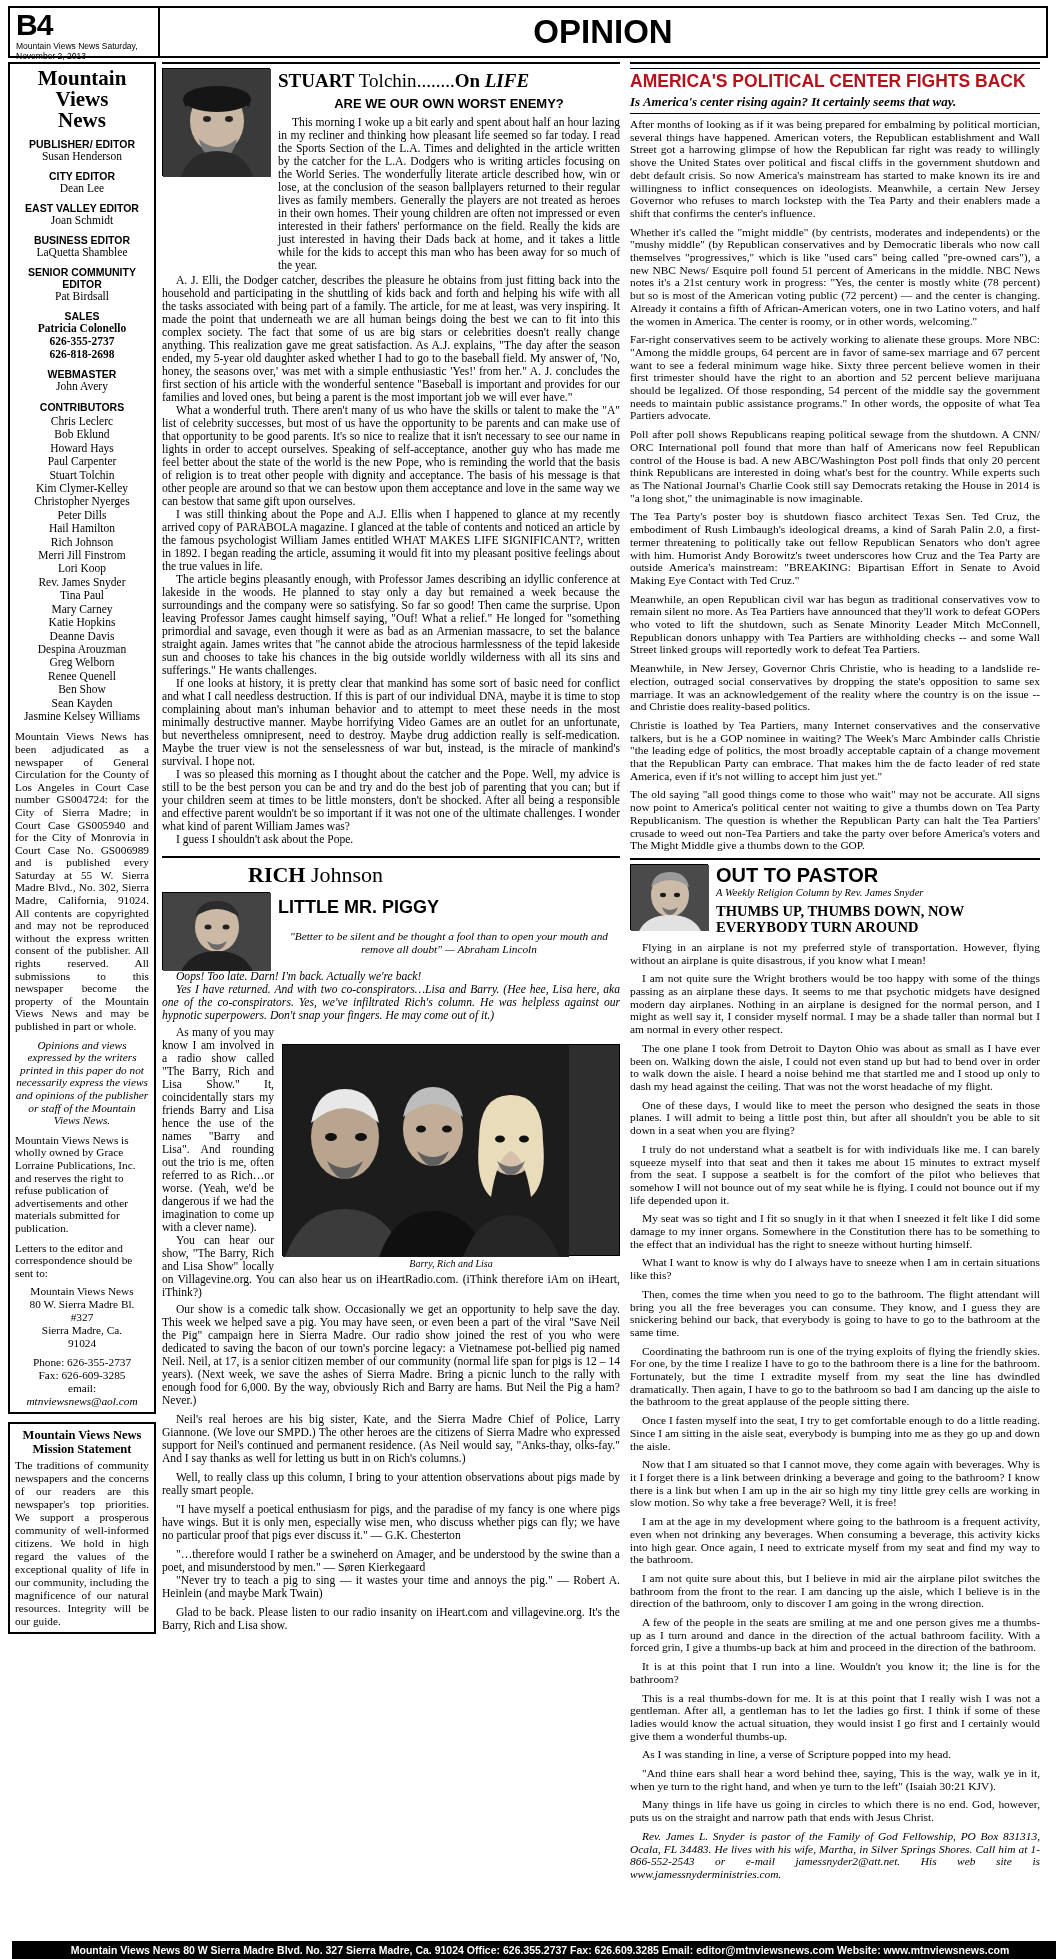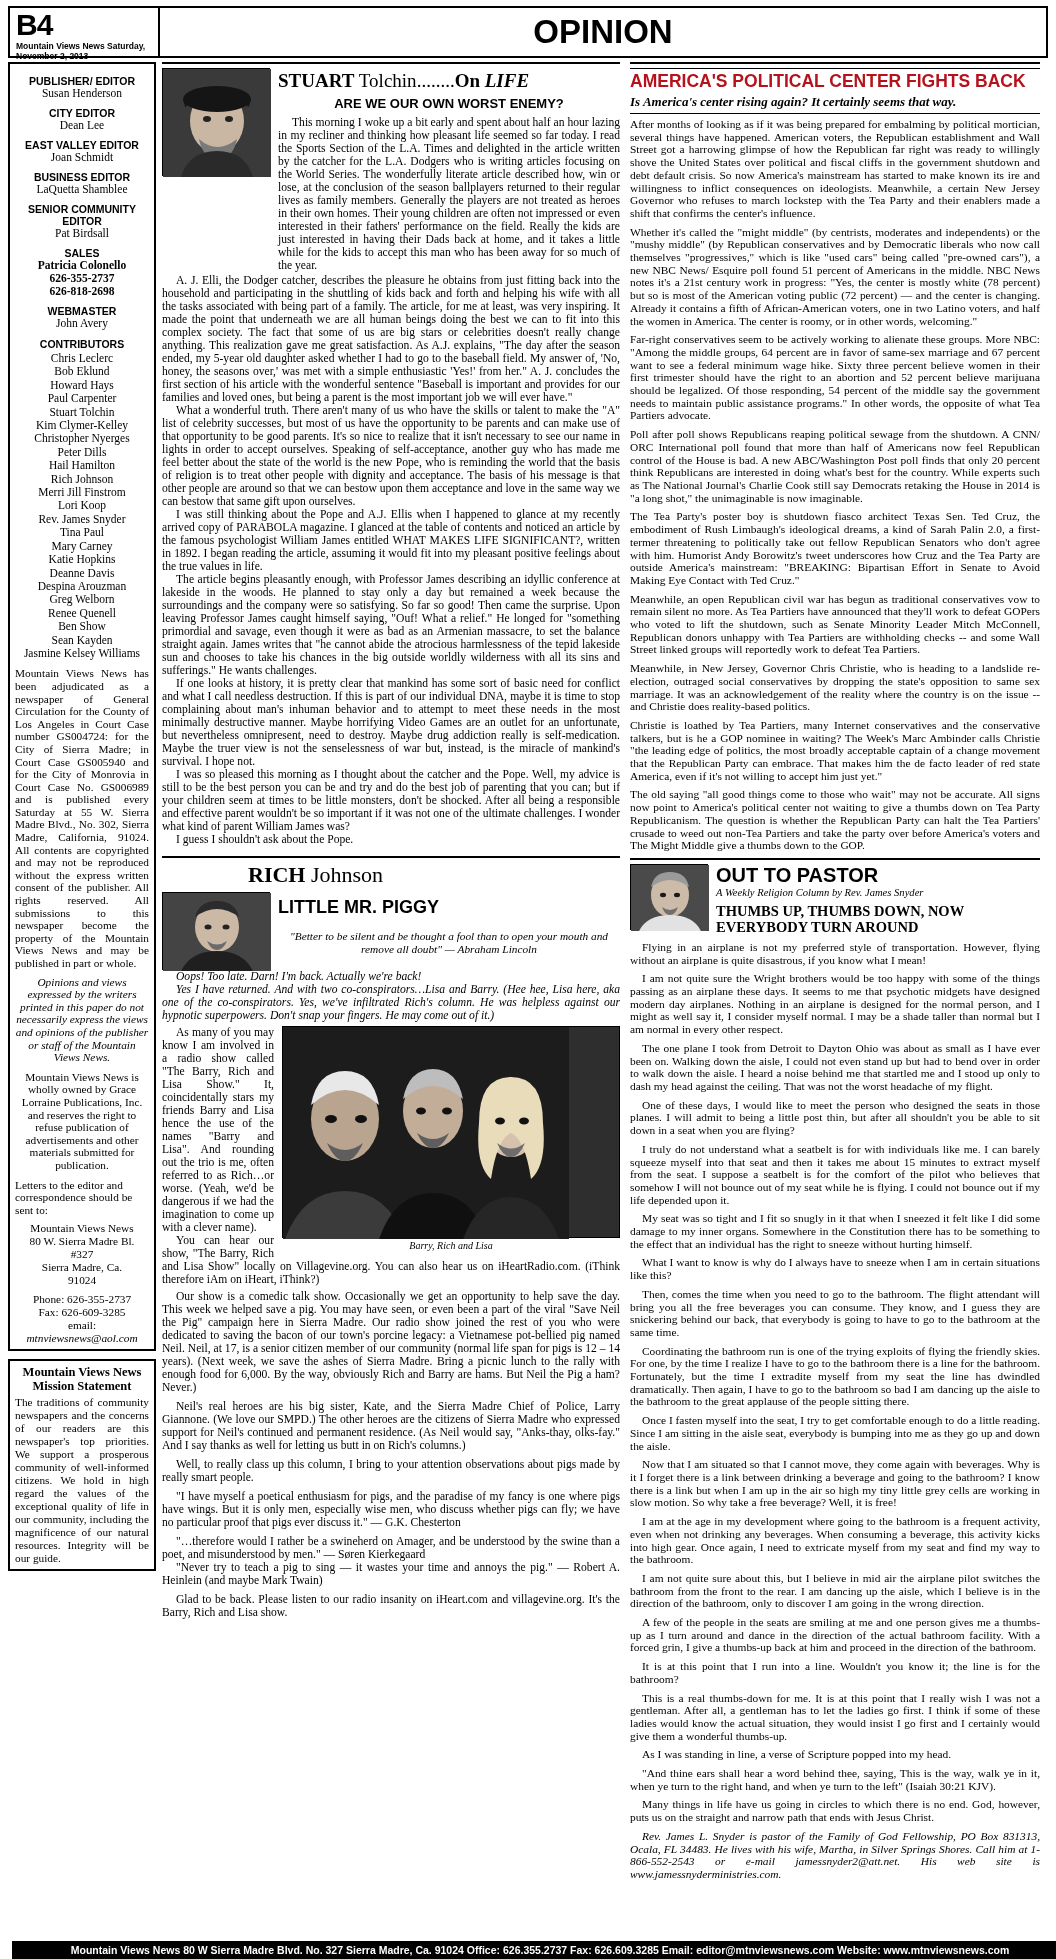--- a/index.html
+++ b/index.html
@@ -10,21 +10,21 @@
     font-family:"Liberation Serif", serif;
     color:#000;
     position:relative;
   }
   .page { width:1056px; height:1959px; padding:6px 8px 0 8px; position:relative; }
 
   
   .masthead { border:2px solid #000; height:52px; display:flex; align-items:stretch; }
   .mh-left { width:150px; border-right:2px solid #000; padding:2px 4px 0 6px; }
   .mh-b4 { font-family:"Liberation Sans", sans-serif; font-weight:bold; font-size:30px; line-height:30px; letter-spacing:-1px; }
-  .mh-sub { font-family:"Liberation Sans", sans-serif; font-weight:bold; font-size:8.5px; line-height:10px; margin-top:1px; }
+  .mh-sub { font-family:"Liberation Sans", sans-serif; font-weight:normal; font-size:8.5px; line-height:10px; margin-top:1px; }
   .mh-right { flex:1; display:flex; align-items:center; justify-content:center; }
   .mh-title { font-family:"Liberation Sans", sans-serif; font-weight:bold; font-size:33px; letter-spacing:0px; }
 
   
   .content { display:flex; margin-top:4px; }
   .col-1 { width:148px; }
   .col-2 { width:470px; padding-left:6px; padding-right:6px; }
   .col-3 { width:414px; padding-left:4px; }
 
   
@@ -90,20 +90,25 @@
     </div>
     <div class="mh-right">
       <div class="mh-title">OPINION</div>
     </div>
   </div>
 
   <div class="content">
 
     <div class="col-1">
       <div class="staffbox">
+        <div class="mv-logo">
+          <span>Mountain</span>
+          <span>Views</span>
+          <span>News</span>
+        </div>
 
         <div>
           <div class="staff-role">PUBLISHER/ EDITOR</div>
           <div class="staff-name">Susan Henderson</div>
         </div>
         <div>
           <div class="staff-role">CITY EDITOR</div>
           <div class="staff-name">Dean Lee</div>
         </div>
         <div>
@@ -151,21 +156,21 @@
           <div>Despina Arouzman</div>
           <div>Greg Welborn</div>
           <div>Renee Quenell</div>
           <div>Ben Show</div>
           <div>Sean Kayden</div>
           <div>Jasmine Kelsey Williams</div>
         </div>
 
         <div class="legal">Mountain Views News has been adjudicated as a newspaper of General Circulation for the County of Los Angeles in Court Case number GS004724: for the City of Sierra Madre; in Court Case GS005940 and for the City of Monrovia in Court Case No. GS006989 and is published every Saturday at 55 W. Sierra Madre Blvd., No. 302, Sierra Madre, California, 91024. All contents are copyrighted and may not be reproduced without the express written consent of the publisher.  All rights reserved.  All submissions to this newspaper become the property of the Mountain Views News and may be published in part or whole.</div>
         <div class="legal legal-italic" style="margin-top:6px">Opinions and views expressed by the writers printed in this paper do not necessarily express the views and opinions of the publisher or staff of the Mountain Views News.</div>
-        <div class="legal" style="text-align:center">Mountain Views News is wholly owned by Grace Lorraine  Publications, Inc. and reserves the right to refuse publication of advertisements and other materials submitted for publication.</div>
+        <div class="legal" style="text-align:left">Mountain Views News is wholly owned by Grace Lorraine  Publications, Inc. and reserves the right to refuse publication of advertisements and other materials submitted for publication.</div>
         <div class="legal" style="text-align:left">Letters to the editor and correspondence should be sent to:</div>
         <div class="addr" style="white-space:pre-line">Mountain Views News
 80 W. Sierra Madre Bl.
 #327
 Sierra Madre, Ca.
 91024</div>
         <div class="addr">Phone: 626-355-2737</div>
         <div class="addr" style="margin-top:0">Fax: 626-609-3285</div>
         <div class="addr" style="margin-top:0">email:</div>
         <div class="addr" style="margin-top:0;font-style:italic">mtnviewsnews@aol.com</div>
@@ -242,21 +247,21 @@
           <div class="quote-it" style="margin-top:12px;">"Better to be silent and be thought a fool than to open your mouth and remove all doubt" — Abraham Lincoln</div>
         </div>
       </div>
 
       <div class="txt" style="font-style:italic;">
         <p>Oops! Too late. Darn!  I'm back.  Actually we're back!</p>
         <p>Yes I have returned. And with two co-conspirators…Lisa and Barry. (Hee hee, Lisa here, aka one of the co-conspirators. Yes, we've infiltrated Rich's column. He was helpless against our hypnotic superpowers. Don't snap your fingers. He may come out of it.)</p>
       </div>
 
       <div style="margin-top:4px;">
-        <div style="float:right; width:338px; margin-left:8px;">
+        <div style="float:right; width:338px; margin-left:8px;margin-top:18px;">
           <div class="art-photo" style="height:212px;">
             <svg viewBox="0 0 286 212" width="286" height="212">
               <rect width="286" height="212" fill="#2d2d2d"></rect>
               <rect x="0" y="0" width="286" height="212" fill="#1c1c1c"></rect>
 
               <ellipse cx="62" cy="92" rx="34" ry="42" fill="#b9a48f"></ellipse>
               <path d="M28 78 q34 -30 68 0 q-6 -34 -34 -34 q-28 0 -34 34z" fill="#e8e8e8"></path>
               <ellipse cx="48" cy="92" rx="6" ry="4" fill="#111"></ellipse>
               <ellipse cx="78" cy="92" rx="6" ry="4" fill="#111"></ellipse>
               <path d="M44 116 q18 14 36 0 q-8 18 -18 18 q-10 0 -18 -18z" fill="#5e5e5e"></path>

